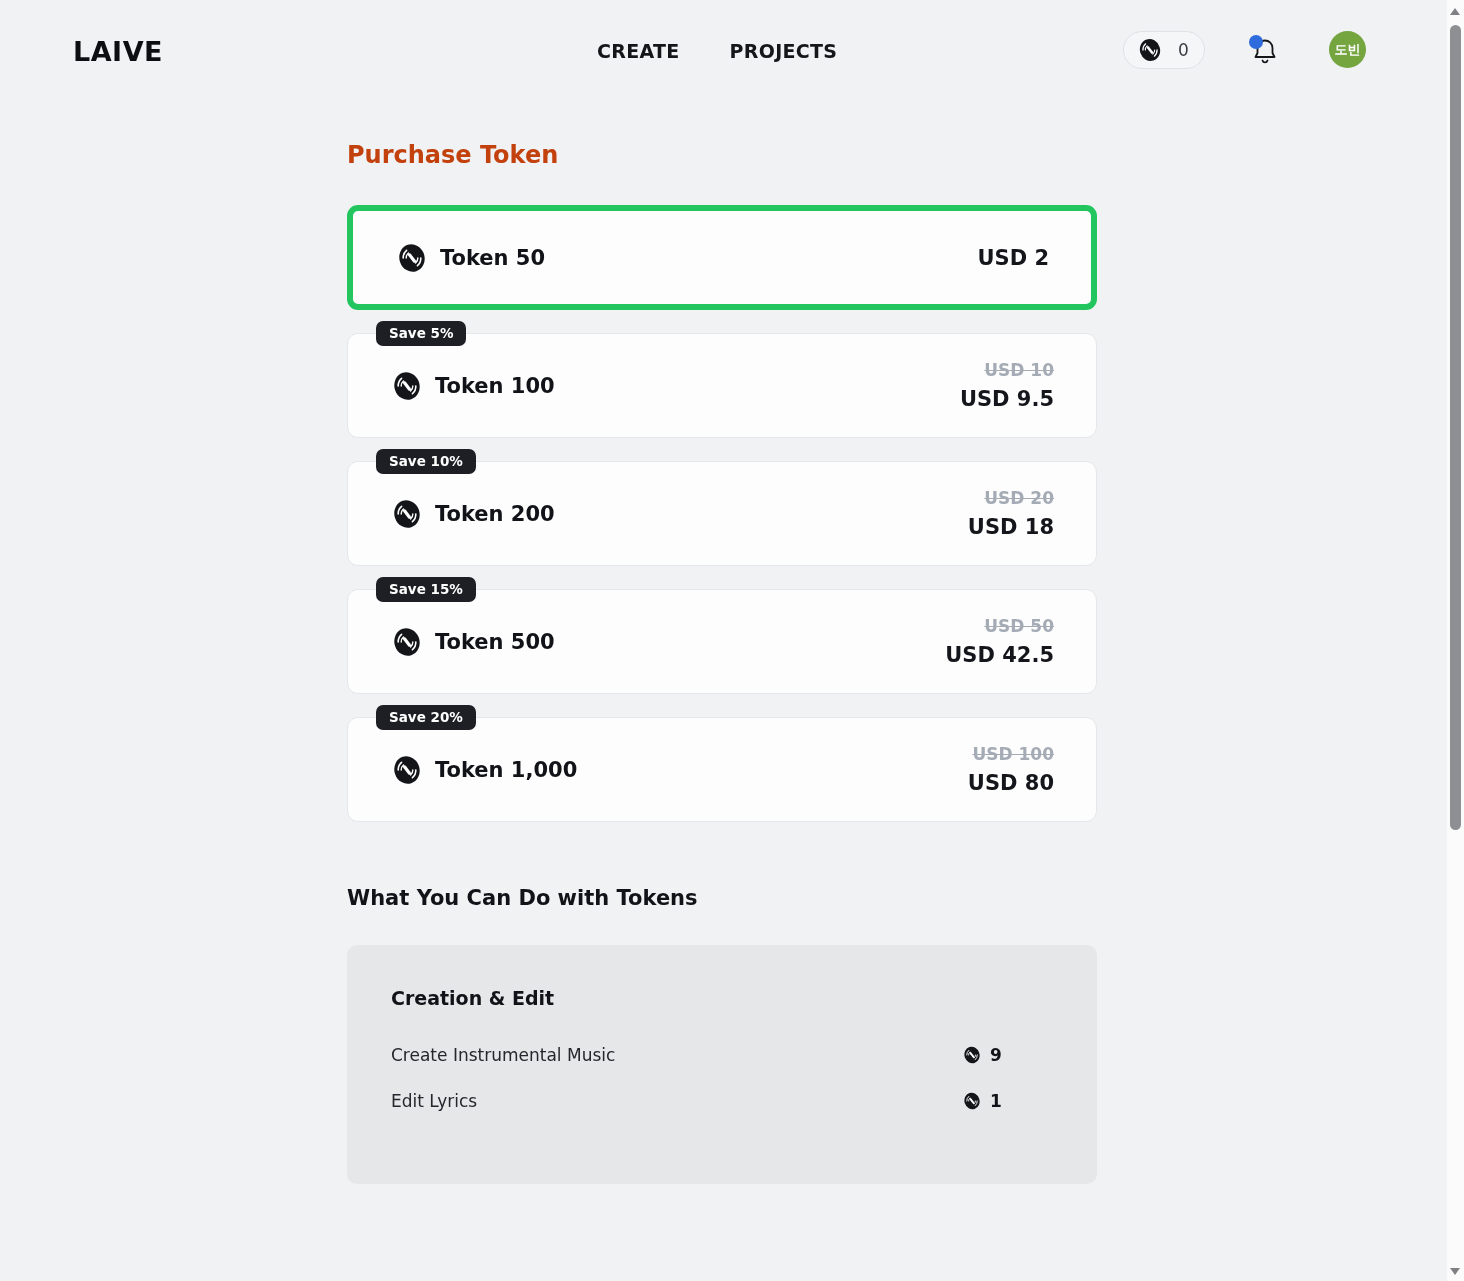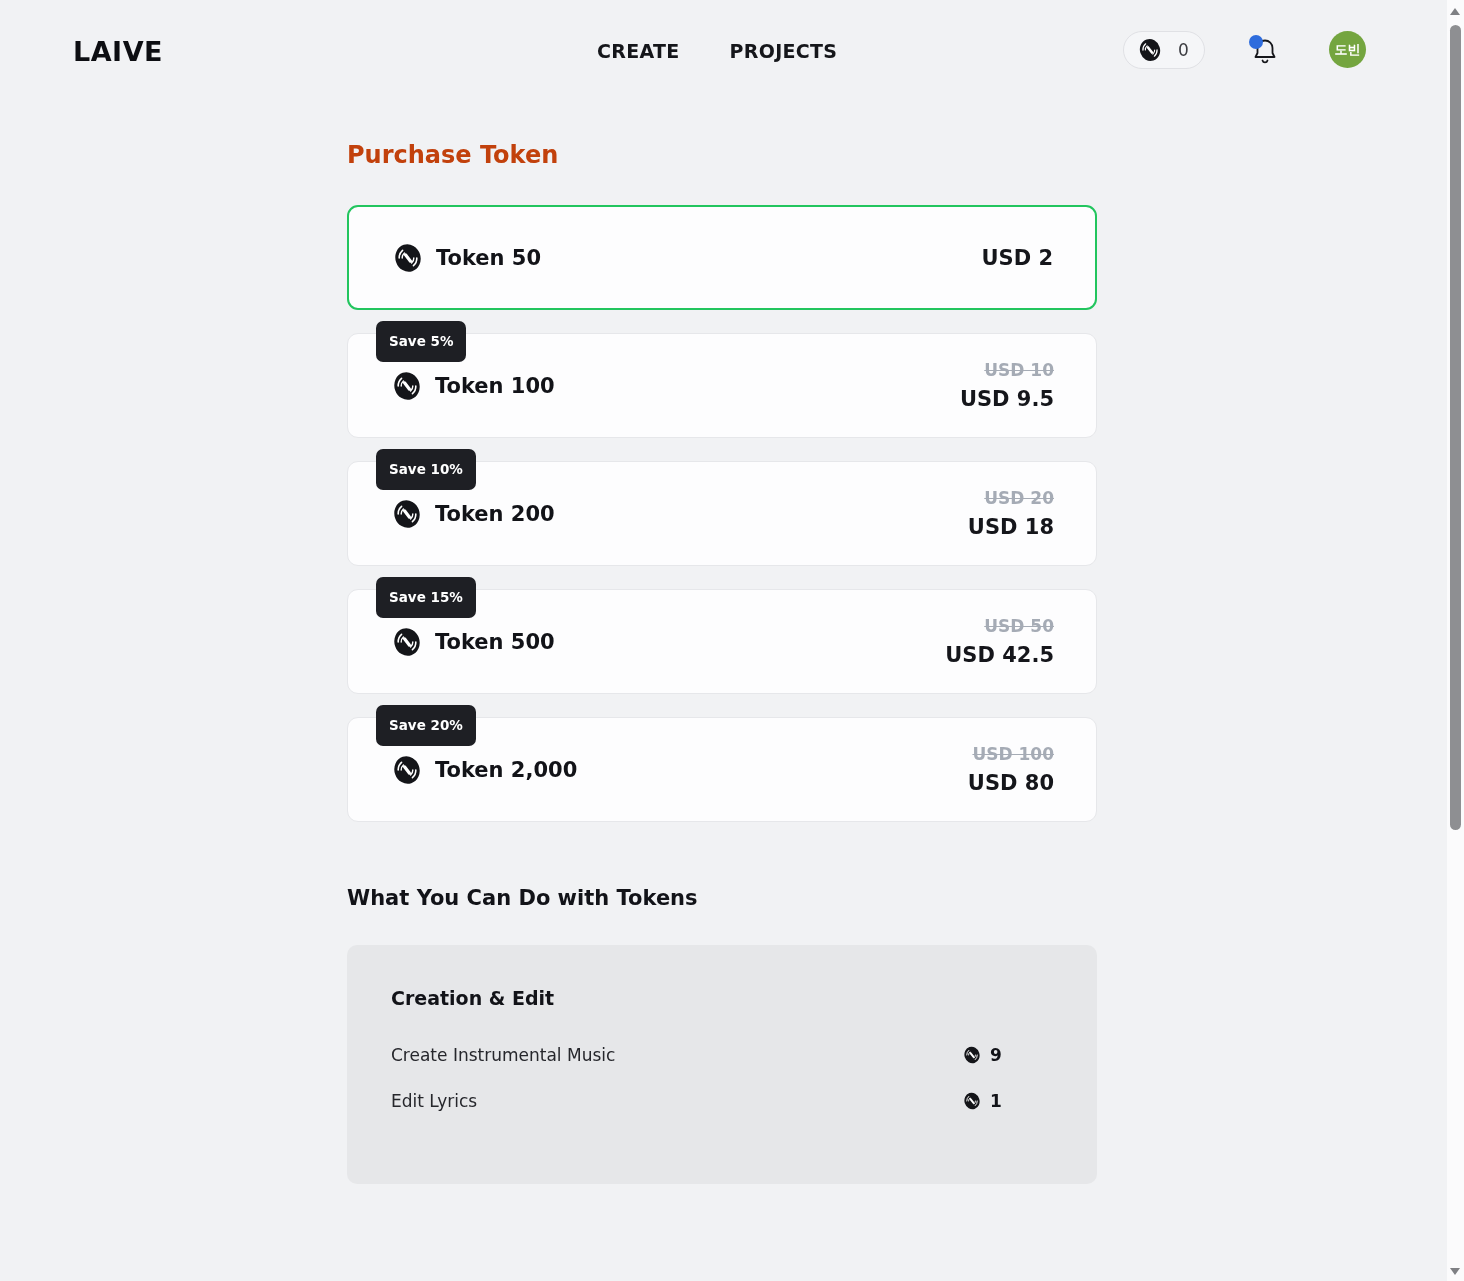--- a/index.html
+++ b/index.html
@@ -53,26 +53,26 @@
 
   .card {
     position:relative;
     height:105px; background:#fdfdfe;
     border:1px solid #e6e7ea; border-radius:11px;
     display:flex; align-items:center; justify-content:space-between;
     padding:0 42px 0 44px;
     margin-top:23px; cursor:pointer;
   }
   .card.first { margin-top:36px; }
-  .card.selected { border:2px solid #22c55e; }
+  .card.selected { border:6px solid #22c55e; }
   .badge {
     position:absolute; left:28px; top:-13px;
     background:#1e1f24; color:#fff;
     font-size:13.5px; font-weight:700;
-    padding:13px 13px; border-radius:7px;
+    padding:5px 13px; border-radius:7px;
     line-height:1.1;
   }
   .card-left { display:flex; align-items:center; gap:13px; }
   .vinyl { display:inline-block; }
   .vinyl.lg { width:30px; height:30px; }
   .vinyl.sm { width:18px; height:18px; }
   .token-name { font-size:21px; font-weight:700; color:#121318; }
   .price-single { font-size:21px; font-weight:700; color:#15161b; }
   .price-stack { text-align:right; }
   .old-price {
@@ -225,21 +225,21 @@
   </div>
 
   <div class="card">
     <span class="badge">Save 20%</span>
     <div class="card-left">
       <span class="vinyl lg">
         <svg viewBox="0 0 32 32" width="30" height="30">
             <use href="#vinyl-icon"></use>
           </svg>
       </span>
-      <span class="token-name">Token 2,000</span>
+      <span class="token-name">Token 1,000</span>
     </div>
     <div class="price-stack">
       <span class="old-price">USD 100</span>
       <span class="new-price">USD 80</span>
     </div>
   </div>
 
 
   <h2 class="usage-title">What You Can Do with Tokens</h2>
 

